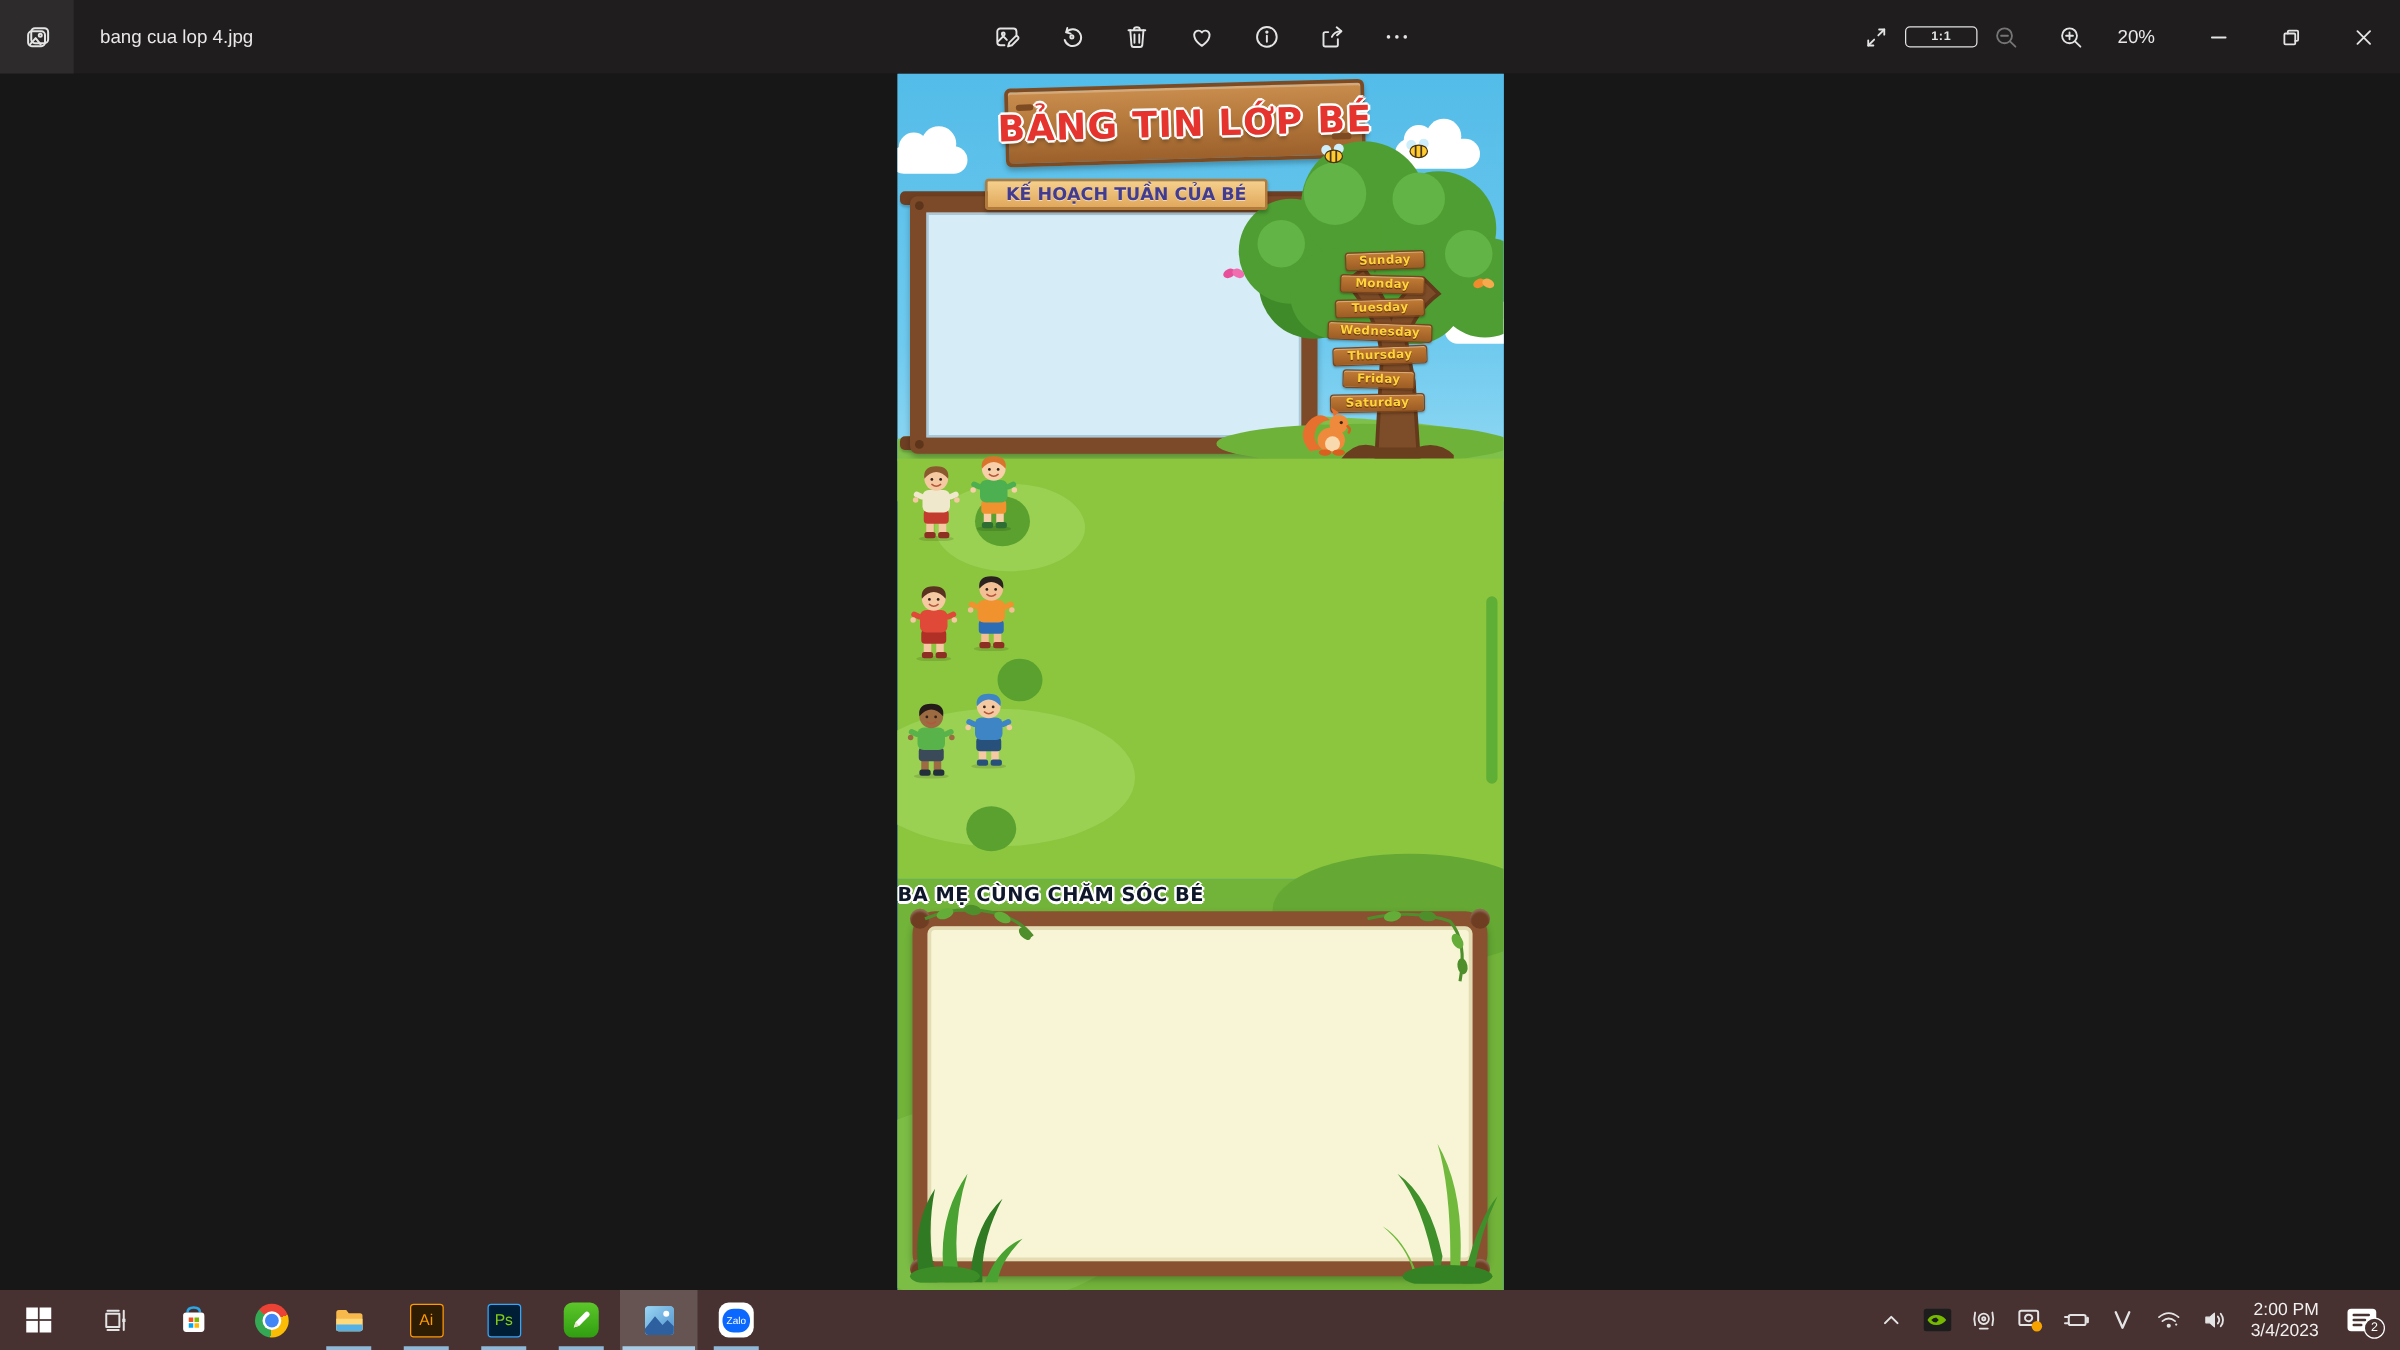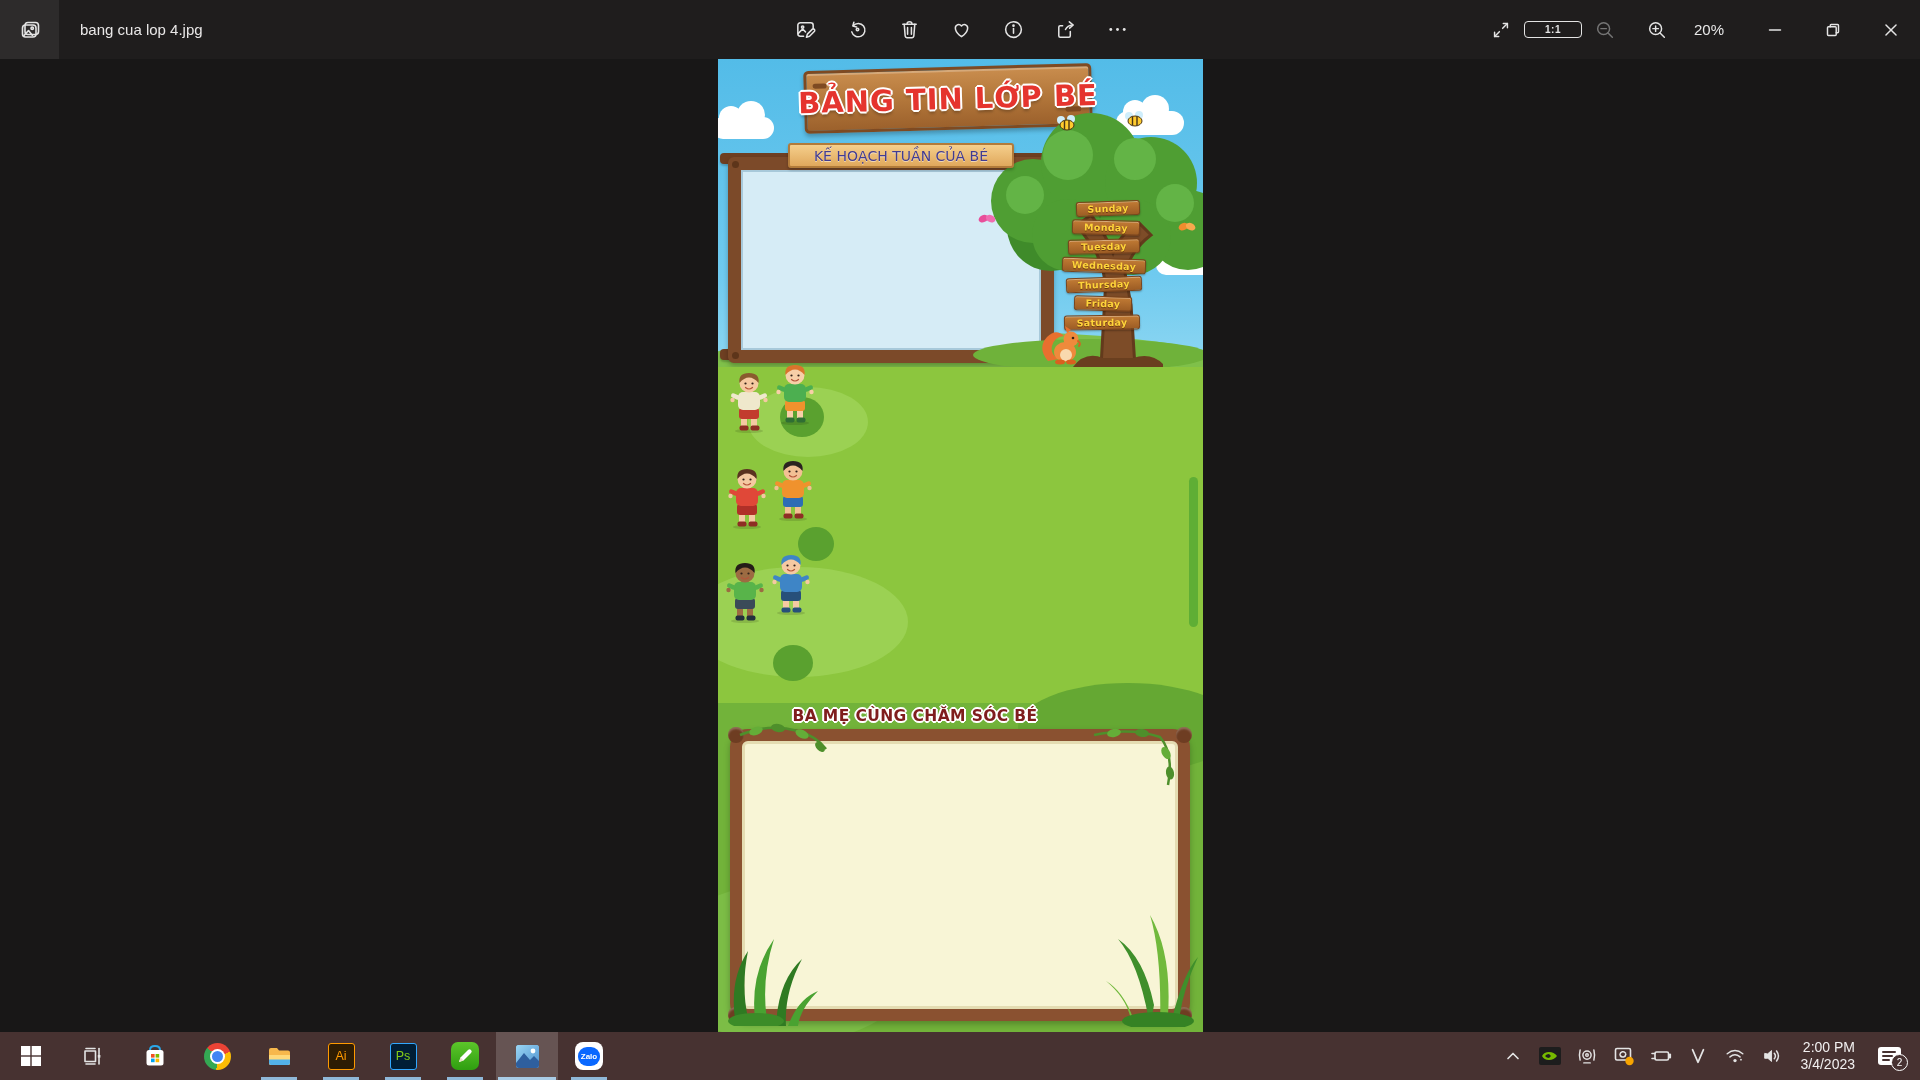--- a/index.html
+++ b/index.html
@@ -44,21 +44,21 @@
   .title-text { font-family:"DejaVu Sans","Liberation Sans",sans-serif; font-size:29px; font-weight:800; color:#e5342e; letter-spacing:1px; white-space:nowrap;
     text-shadow:-2px 0 0 #fff, 2px 0 0 #fff, 0 -2px 0 #fff, 0 2px 0 #fff, -1px -1px 0 #fff, 1px 1px 0 #fff, -1px 1px 0 #fff, 1px -1px 0 #fff, 0 4px 3px rgba(0,0,0,.25); }
 
   .plan-rail { position:absolute; background:#6e3f22; border-radius:4px; box-shadow:0 2px 2px rgba(0,0,0,.2); }
   .plan-board { position:absolute; left:10px; top:98px; width:326px; height:206px; border:13px solid #7c4a29; border-radius:6px;
     background:#d6ecf6; box-shadow:inset 0 0 0 2px #a8c9da, 0 3px 5px rgba(0,0,0,.25); }
   .plan-board .screw { position:absolute; width:7px; height:7px; border-radius:50%; background:#5d351a; }
   .plan-banner { position:absolute; left:70px; top:84px; width:226px; height:25px; z-index:5;
     background:linear-gradient(180deg,#f5cf8c,#e0a85c); border:2px solid #b27b3a; border-radius:3px;
     display:flex; align-items:center; justify-content:center; box-shadow:0 2px 3px rgba(0,0,0,.25); }
-  .plan-banner span { font-family:"DejaVu Sans","Liberation Sans",sans-serif; font-size:14px; font-weight:400; color:#423c91; white-space:nowrap;
+  .plan-banner span { font-family:"DejaVu Sans","Liberation Sans",sans-serif; font-size:14px; font-weight:700; color:#423c91; white-space:nowrap;
     text-shadow:0 1px 0 rgba(255,255,255,.5); }
 
   .tree { position:absolute; left:255px; top:46px; width:230px; height:262px; }
   .day-sign { position:absolute; height:15px; background:linear-gradient(180deg,#c27c35,#9c5c24); border:1px solid #7a441c; border-radius:3px;
     display:flex; align-items:center; justify-content:center; font-family:"DejaVu Sans","Liberation Sans",sans-serif;
     font-size:9.5px; font-weight:bold; color:#ffd43a; letter-spacing:.3px; text-shadow:0 1px 0 #6b3a12;
     box-shadow:inset 0 1px 0 rgba(255,255,255,.35), 0 1px 2px rgba(0,0,0,.3); z-index:6; }
   .squirrel { position:absolute; left:320px; top:262px; width:44px; height:44px; z-index:7; }
 
   
@@ -79,22 +79,22 @@
     background:linear-gradient(100deg,#f4cd92 0%,#e9b469 35%,#f2c684 65%,#e2a957 100%);
     box-shadow:inset 0 2px 0 rgba(255,255,255,.35), inset 0 -2px 2px rgba(122,74,34,.35); position:relative; overflow:hidden; }
   .plank::after { content:""; position:absolute; left:8%; top:45%; width:55%; height:7px; border-radius:50%;
     background:radial-gradient(ellipse at center, rgba(150,95,40,.35), transparent 70%); }
   .plank:last-child { margin-bottom:0; }
   .side-plant { position:absolute; left:471px; top:418px; width:9px; height:150px; background:#5fae35; border-radius:5px; z-index:5; }
 
   
   .bottom { position:absolute; left:0; top:644px; width:485px; height:329px; background:#72b33a; }
   .bottom .blob { position:absolute; border-radius:50%; }
-  .care-title { position:absolute; left:0; top:648px; width:394px; text-align:center; z-index:9;
-    font-family:"DejaVu Sans","Liberation Sans",sans-serif; font-size:15.5px; font-weight:800; color:#7f1d1d; letter-spacing:.4px;
+  .care-title { position:absolute; left:0; top:648px; width:394px; text-align:left; z-index:9;
+    font-family:"DejaVu Sans","Liberation Sans",sans-serif; font-size:15.5px; font-weight:800; color:#0f172a; letter-spacing:.4px;
     text-shadow:-2px 0 0 #fff,2px 0 0 #fff,0 -2px 0 #fff,0 2px 0 #fff,-1px -1px 0 #fff,1px 1px 0 #fff,1px -1px 0 #fff,-1px 1px 0 #fff; }
   .twig-frame { position:absolute; left:12px; top:670px; width:460px; height:292px; border:12px solid #8a5130; border-radius:18px;
     background:#f8f5d6; box-shadow:inset 0 0 0 3px #e4dcb2, 0 3px 6px rgba(0,0,0,.25); z-index:5; }
   .twig-frame .knot { position:absolute; width:16px; height:16px; border-radius:50%; background:#6e3d22; box-shadow:inset 0 2px 2px rgba(255,255,255,.25); }
   .vine, .fern, .grass-br { position:absolute; z-index:8; }
 
   
   .taskbar { position:absolute; left:0; top:1032px; width:1920px; height:48px; background:#473231; display:flex; }
   .apps { display:flex; height:48px; }
   .app { position:relative; width:62px; height:48px; display:flex; align-items:center; justify-content:center; cursor:default; }
@@ -103,21 +103,21 @@
   .app.active::after { left:2px; right:2px; background:#a9cce6; }
   .badge-label { font-weight:normal; }
   .ai-icon { width:27px; height:27px; background:#2e1c03; border:1.5px solid #ff9a00; border-radius:3px; display:flex; align-items:center; justify-content:center; color:#ff9a00; font-size:12.5px; font-weight:bold; }
   .ps-icon { width:27px; height:27px; background:#001e36; border:1.5px solid #31a8ff; border-radius:3px; display:flex; align-items:center; justify-content:center; color:#84cc16; font-size:12.5px; font-weight:bold; }
   .notes-icon { width:28px; height:28px; border-radius:7px; background:linear-gradient(180deg,#5cc62a,#2f9e10); display:flex; align-items:center; justify-content:center; }
   .chrome-icon { position:relative; width:27px; height:27px; border-radius:50%;
     background:conic-gradient(from -50deg, #ea4335 0deg 120deg, #fbbc05 120deg 235deg, #34a853 235deg 360deg); }
   .chrome-icon::before { content:""; position:absolute; left:50%; top:50%; width:15px; height:15px; margin:-7.5px 0 0 -7.5px; border-radius:50%; background:#fff; }
   .chrome-icon::after { content:""; position:absolute; left:50%; top:50%; width:11px; height:11px; margin:-5.5px 0 0 -5.5px; border-radius:50%; background:#4285f4; }
   .zalo-icon { width:28px; height:28px; background:#fff; border-radius:8px; display:flex; align-items:center; justify-content:center; }
-  .zalo-bubble { width:22px; height:19px; background:#0a68ff; border-radius:9px; display:flex; align-items:center; justify-content:center; color:#fff; font-size:8px; font-weight:bold; }
+  .zalo-bubble { width:22px; height:19px; background:#0a68ff; border-radius:9px; display:flex; align-items:center; justify-content:center; color:#fff; font-size:8px; font-weight:normal; }
 
   .tray { margin-left:auto; display:flex; align-items:center; gap:13px; padding-right:14px; }
   .tray-item { display:flex; align-items:center; justify-content:center; width:24px; height:40px; cursor:default; }
   .clock { text-align:right; color:#f2f0f0; font-size:14px; line-height:17px; padding:0 4px; cursor:default; }
   .notif { position:relative; width:34px; height:40px; display:flex; align-items:center; justify-content:center; cursor:default; }
   .notif-bubble { width:23px; height:18px; background:#fff; border-radius:3px; position:relative; }
   .notif-bubble i { position:absolute; left:4px; height:2px; background:#473231; border-radius:1px; }
   .notif-badge { position:absolute; right:-2px; bottom:5px; width:17px; height:17px; border-radius:50%; background:#473231; border:1.5px solid #fff;
     color:#fff; font-size:10px; display:flex; align-items:center; justify-content:center; }
 </style>

